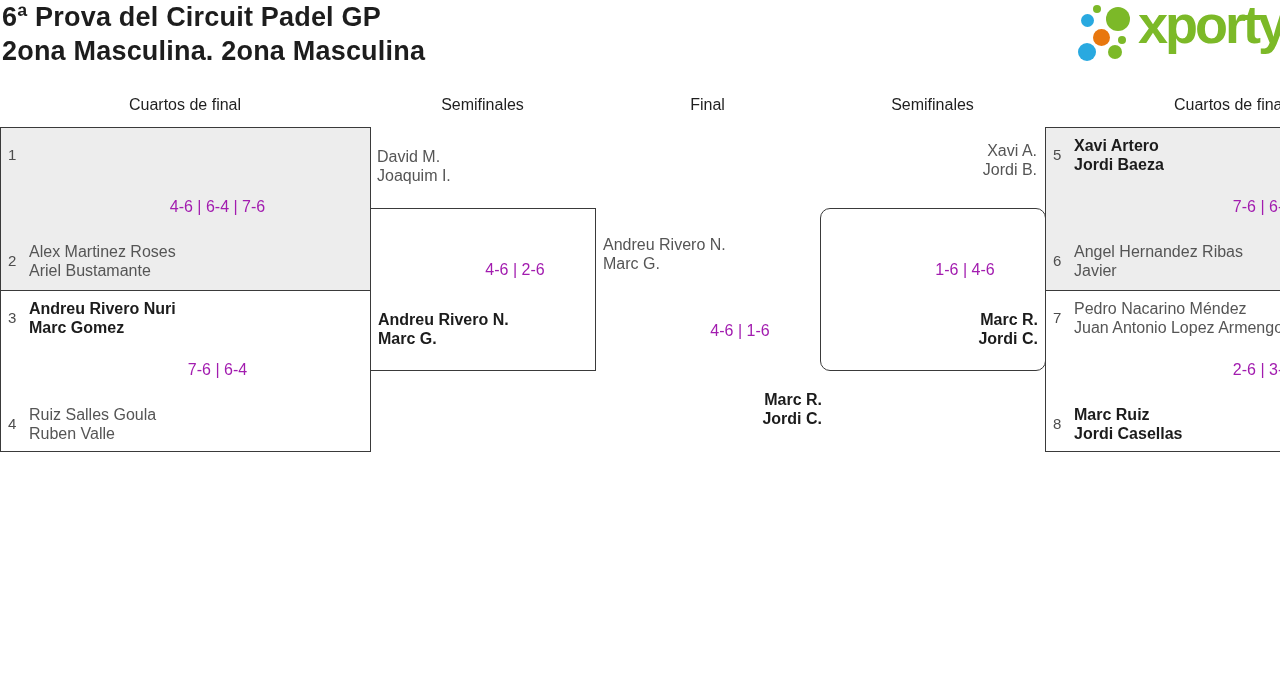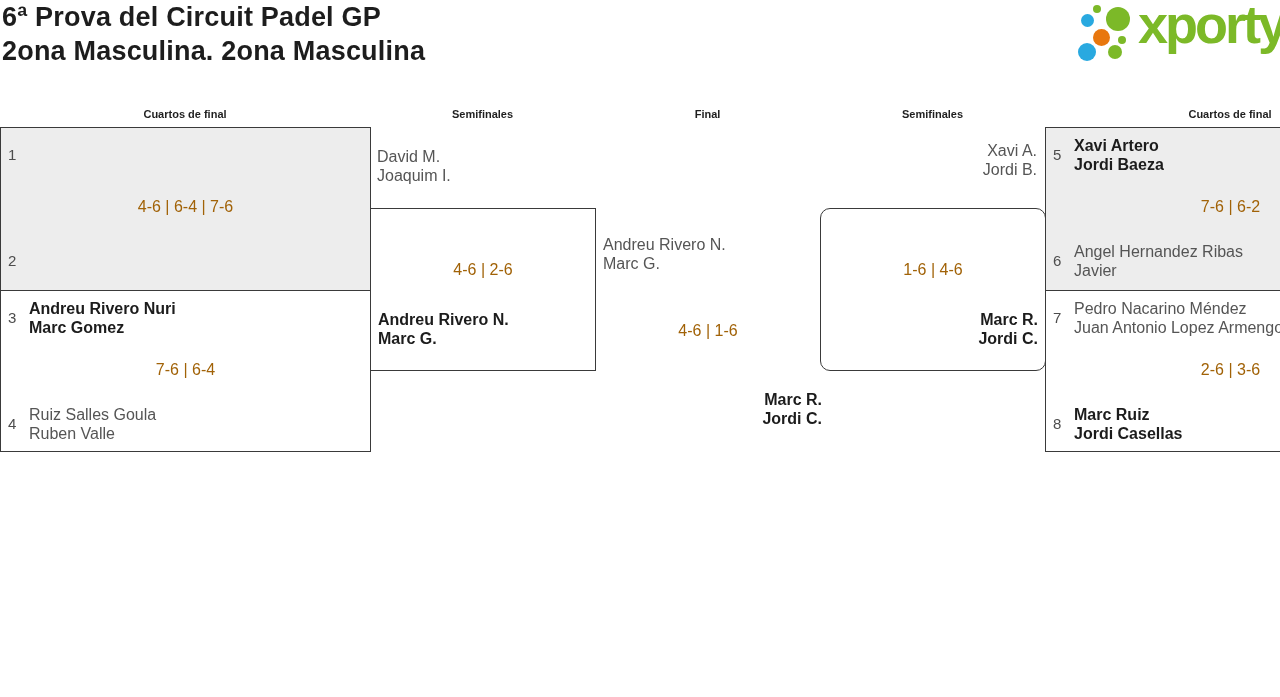--- a/index.html
+++ b/index.html
@@ -20,21 +20,21 @@
   .dot-2 { left:31px; top:7px;  width:24px; height:24px; background:var(--green); }
   .dot-3 { left:6px;  top:14px; width:13px; height:13px; background:var(--blue); }
   .dot-4 { left:18px; top:29px; width:17px; height:17px; background:var(--orange); }
   .dot-5 { left:43px; top:36px; width:8px;  height:8px;  background:var(--green); }
   .dot-6 { left:3px;  top:43px; width:18px; height:18px; background:var(--blue); }
   .dot-7 { left:33px; top:45px; width:14px; height:14px; background:var(--green); }
   .wordmark { position:absolute; left:63px; top:-7px; font-size:54px; font-weight:700;
               letter-spacing:-3px; color:var(--green); }
 
   
-  .round-header { position:absolute; top:108px; font-size:11px; font-weight:700;
+  .round-header { position:absolute; top:96px; font-size:16px; font-weight:400;
                   color:#1f1f1f; text-align:center; white-space:nowrap; }
   .rh-1 { left:0;      width:370px; }
   .rh-2 { left:370px;  width:225px; }
   .rh-3 { left:595px;  width:225px; }
   .rh-4 { left:820px;  width:225px; }
   .rh-5 { left:1045px; width:370px; }
 
   
   .match { position:absolute; box-sizing:border-box; border:1px solid #3a3a3a; cursor:pointer; }
   .qf-1 { left:0;      top:127px; width:371px; height:164px; background:#ededed; }
@@ -47,21 +47,21 @@
   .seed { position:absolute; left:7px; font-size:15px; color:#4d4d4d; }
   .seed-a { top:18px; }
   .seed-b { top:124px; }
 
   .team { position:absolute; font-size:16px; line-height:19px; white-space:nowrap; }
   .winner { font-weight:700; color:#1c1c1c; }
   .loser  { font-weight:400; color:#555555; }
   .qf .team-a { left:28px; top:8px; }
   .qf .team-b { left:28px; top:114px; }
 
-  .score { position:absolute; font-size:16px; color:#a16207; text-align:center; white-space:nowrap; }
+  .score { position:absolute; font-size:16px; color:#a21caf; text-align:center; white-space:nowrap;padding-left:32px; }
   .qf-score { left:0; width:100%; top:70px; }
   .sf-score { left:0; width:100%; top:32px;margin-top:20px; }
 
   .sf .team-b { top:101px; }
   .sf-1 .team-b { left:7px; }
   .sf-2 .team-b { right:7px; text-align:right; }
 
   
   .float-team { position:absolute; font-size:16px; line-height:19px; white-space:nowrap; }
   .sf1-team-a { left:377px; top:147px; }
@@ -97,20 +97,24 @@
   <div class="round-header rh-1">Cuartos de final</div>
   <div class="round-header rh-2">Semifinales</div>
   <div class="round-header rh-3">Final</div>
   <div class="round-header rh-4">Semifinales</div>
   <div class="round-header rh-5">Cuartos de final</div>
 
   <div class="match qf qf-1">
     <span class="seed seed-a">1</span>
     <div class="score qf-score">4-6 | 6-4 | 7-6</div>
     <span class="seed seed-b">2</span>
+    <div class="team team-b loser">
+      <div>Alex Martinez Roses</div>
+      <div>Ariel Bustamante</div>
+    </div>
   </div>
 
   <div class="match qf qf-2">
     <span class="seed seed-a">3</span>
     <div class="team team-a winner">
       <div>Andreu Rivero Nuri</div>
       <div>Marc Gomez</div>
     </div>
     <div class="score qf-score">7-6 | 6-4</div>
     <span class="seed seed-b">4</span>

